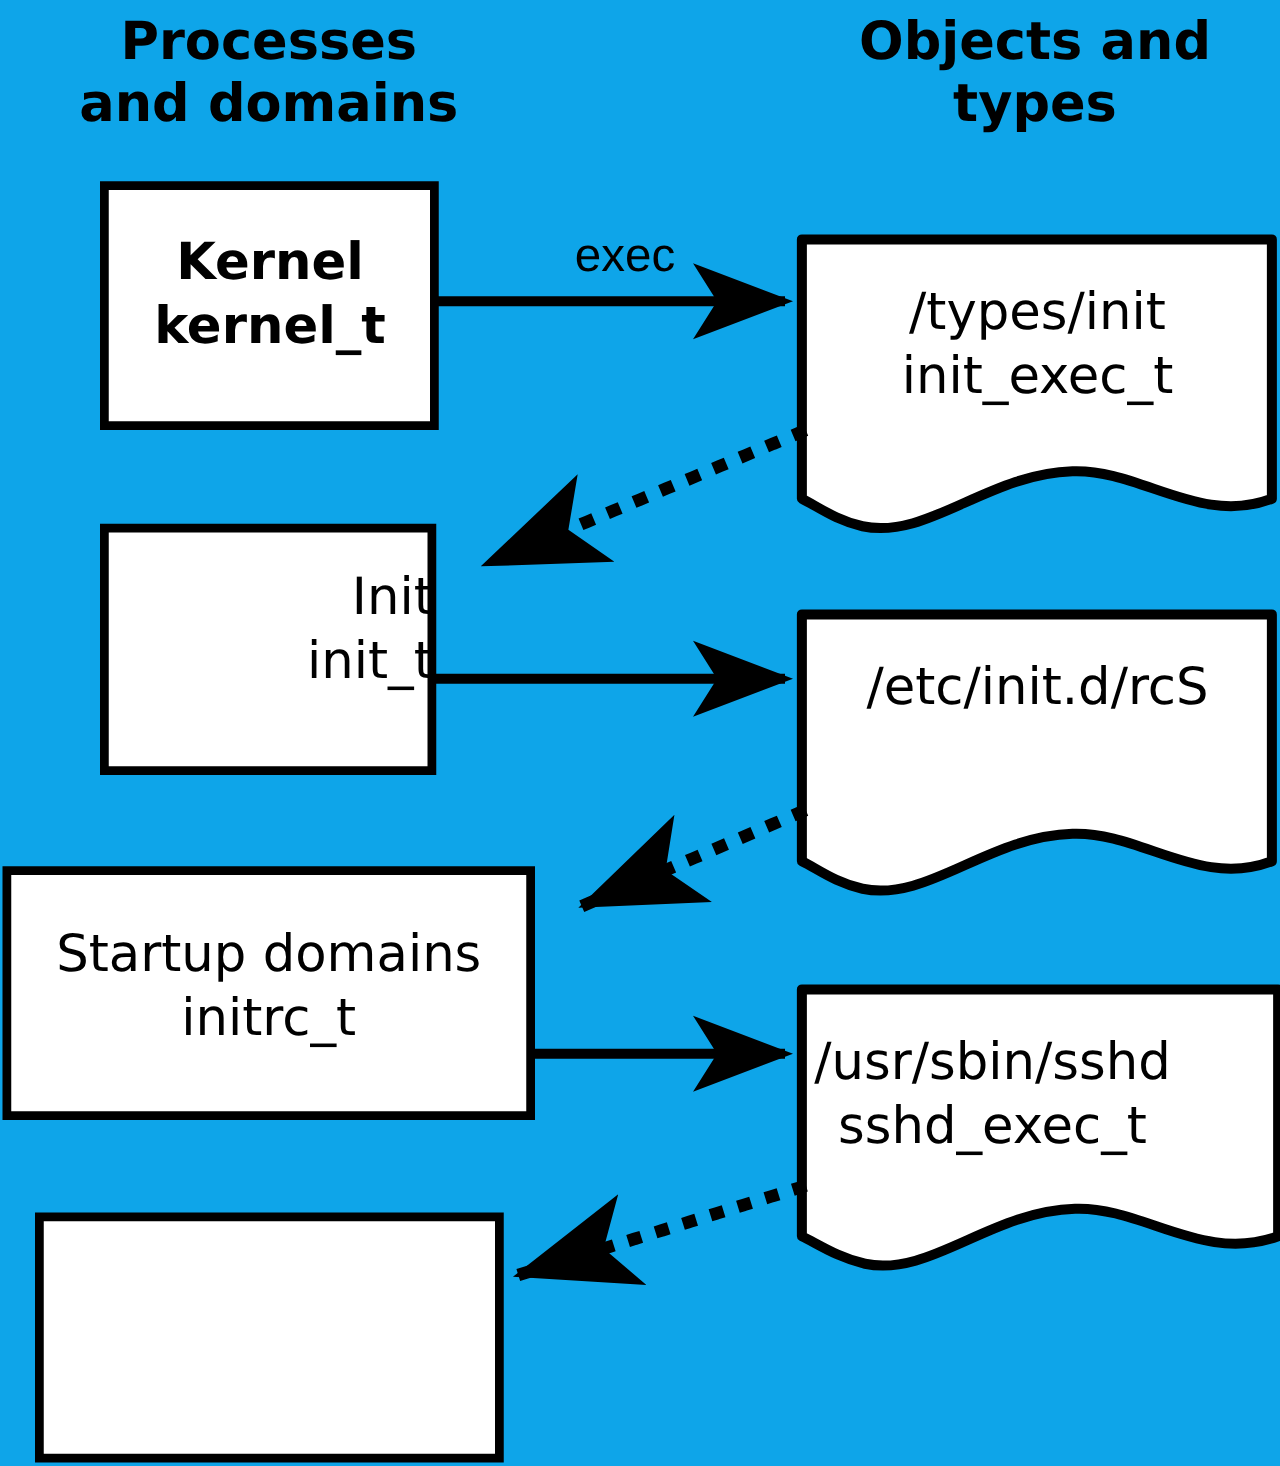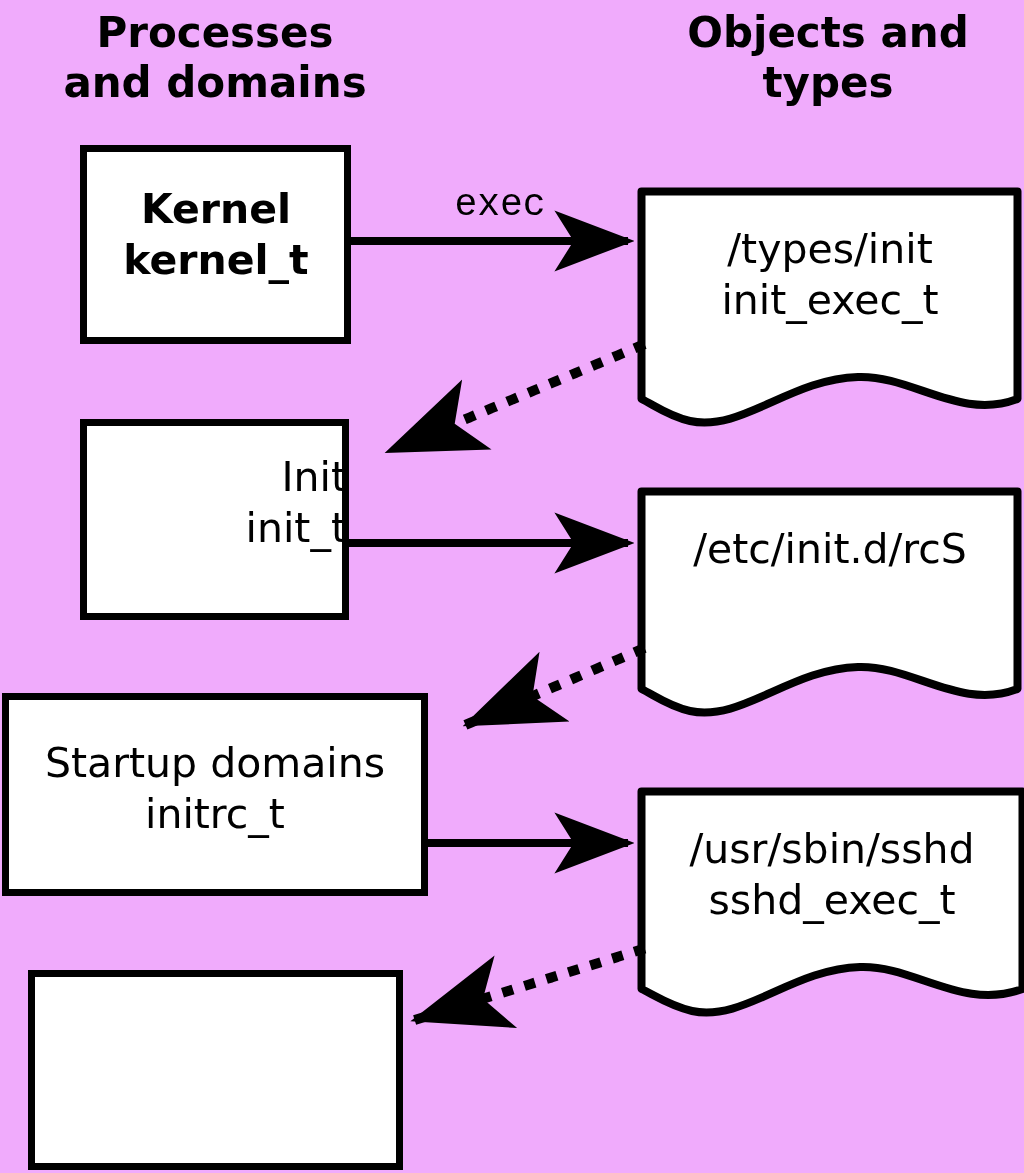--- a/index.html
+++ b/index.html
@@ -7,21 +7,21 @@
     padding: 0;
     background: #ffffff;
   }
   body {
     font-family: "DejaVu Sans", sans-serif;
   }
   #canvas {
     position: relative;
     width: 1024px;
     height: 1173px;
-    background: #f0abfc;
+    background: #0ea5e9;
     overflow: hidden;
   }
   #diagram-svg {
     position: absolute;
     left: 0;
     top: 0;
   }
   .col-header {
     position: absolute;
     text-align: center;
@@ -43,21 +43,21 @@
     color: #000000;
     font-family: "DejaVu Sans", sans-serif;
     pointer-events: none;
   }
   .edge-label {
     position: absolute;
     text-align: center;
     font-size: 38px;
     line-height: 42px;
     color: #000000;
-    font-family: Liberation Mono, monospace;
+    font-family: Liberation Sans, sans-serif;
   }
 </style>
 </head>
 <body>
 
 <div id="canvas">
 
   <div class="col-header" id="header-left">Processes
 and domains</div>
 
@@ -131,20 +131,20 @@
 
   <div class="node-label" style="left:641px; top:224px; width:378px;">
     <div>/types/init</div>
     <div>init_exec_t</div>
   </div>
 
   <div class="node-label" style="left:641px; top:524px; width:378px;">
     <div>/etc/init.d/rcS</div>
   </div>
 
-  <div class="node-label" style="left:641px; top:824px; width:382px;text-align:center;">
+  <div class="node-label" style="left:603px; top:824px; width:382px;text-align:center;">
     <div>/usr/sbin/sshd</div>
     <div>sshd_exec_t</div>
   </div>
 
   <div class="edge-label" style="left:400px; top:184px; width:200px;">exec</div>
 
 </div>
 
 </body></html>

